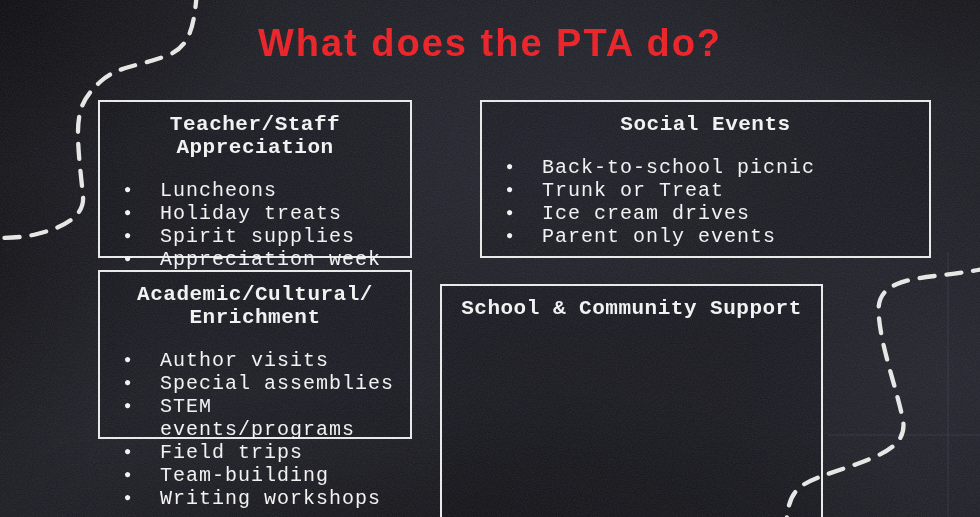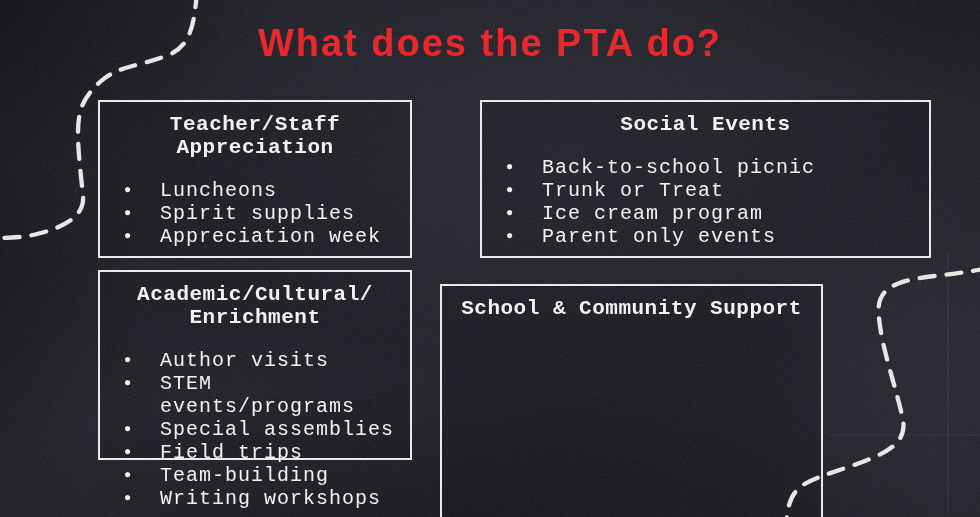--- a/index.html
+++ b/index.html
@@ -36,21 +36,21 @@
     position: absolute;
     box-sizing: border-box;
     border: 2px solid var(--border-color, #e9e9e9);
     color: var(--text-color, #f2f2f2);
     background: rgba(8, 8, 12, 0.18);
     z-index: 1;
     font-family: Liberation Mono, monospace;
   }
   .box-tl { left:  98px; top: 100px; width: 314px; height: 158px; }
   .box-tr { left: 440px; top: 100px; width: 451px; height: 158px; margin-left: 40px; }
-  .box-bl { left:  98px; top: 270px; width: 314px; height: 190px; }
+  .box-bl { left:  98px; top: 270px; width: 314px; height: 169px; }
   .box-br { left: 440px; top: 284px; width: 383px; height: 284px; }
   .box-title {
     margin: 0;
     padding: 11px 6px 0 6px;
     text-align: center;
     font-size: 21px;
     font-weight: bold;
     line-height: 23px;
     letter-spacing: 0.5px;
   }
@@ -104,46 +104,47 @@
   <div class="chalk-line chalk-line-h"></div>
 
   <h1 class="slide-title">What does the PTA do?</h1>
 
   <section class="box box-tl">
     <h2 class="box-title">
       <span class="title-line">Teacher/Staff Appreciation</span>
     </h2>
     <ul class="bullet-list">
       <li>Luncheons</li>
+      <li>Holiday treats</li>
       <li>Spirit supplies</li>
       <li>Appreciation week</li>
     </ul>
   </section>
 
   <section class="box box-tr">
     <h2 class="box-title">
       <span class="title-line">Social Events</span>
     </h2>
     <ul class="bullet-list">
       <li>Back-to-school picnic</li>
       <li>Trunk or Treat</li>
-      <li>Ice cream program</li>
+      <li>Ice cream drives</li>
       <li>Parent only events</li>
     </ul>
   </section>
 
   <section class="box box-bl">
     <h2 class="box-title">
       <span class="title-line">Academic/Cultural/</span>
       <span class="title-line">Enrichment</span>
     </h2>
     <ul class="bullet-list">
       <li>Author visits</li>
+      <li>Special assemblies</li>
       <li>STEM events/programs</li>
-      <li>Special assemblies</li>
       <li>Field trips</li>
       <li>Team-building</li>
       <li>Writing workshops</li>
     </ul>
   </section>
 
   <section class="box box-br">
     <h2 class="box-title">
       <span class="title-line">School &amp; Community Support</span>
     </h2>

